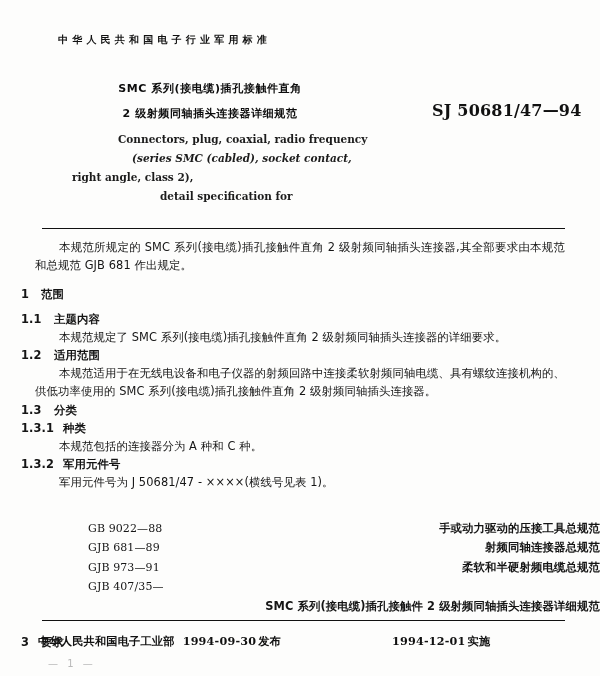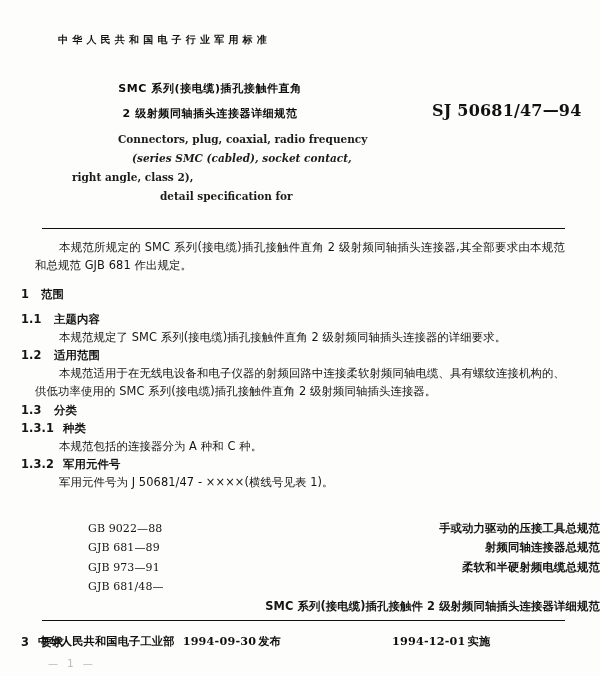--- a/index.html
+++ b/index.html
@@ -263,21 +263,21 @@
       </div>
       <div class="ref-row">
         <span class="ref-code">GJB 681—89</span>
         <span class="ref-title">射频同轴连接器总规范</span>
       </div>
       <div class="ref-row">
         <span class="ref-code">GJB 973—91</span>
         <span class="ref-title">柔软和半硬射频电缆总规范</span>
       </div>
       <div class="ref-row">
-        <span class="ref-code">GJB 681/48—</span>
+        <span class="ref-code">GJB 407/35—</span>
       </div>
       <div class="ref-row">
         <span class="ref-title">SMC 系列(接电缆)插孔接触件 2 级射频同轴插头连接器详细规范</span>
       </div>
     </div>
 
     <div class="gap-lg"></div>
 
     <div class="heading lvl1">
       <span class="num">3</span><span>要求</span>

